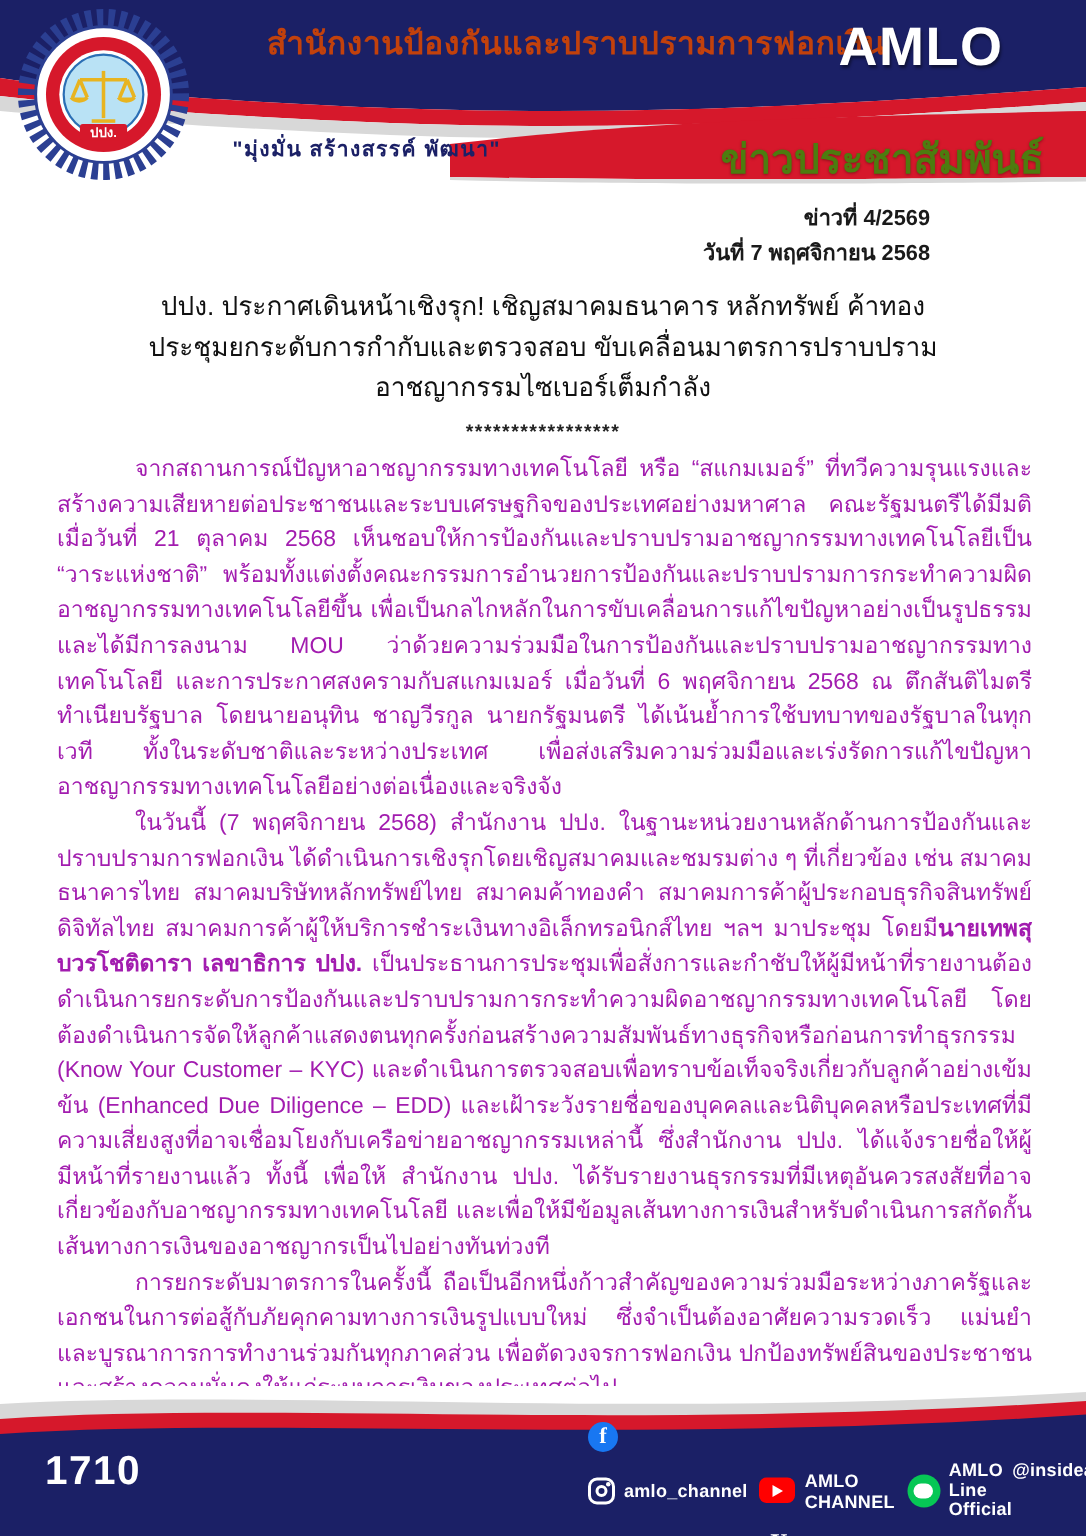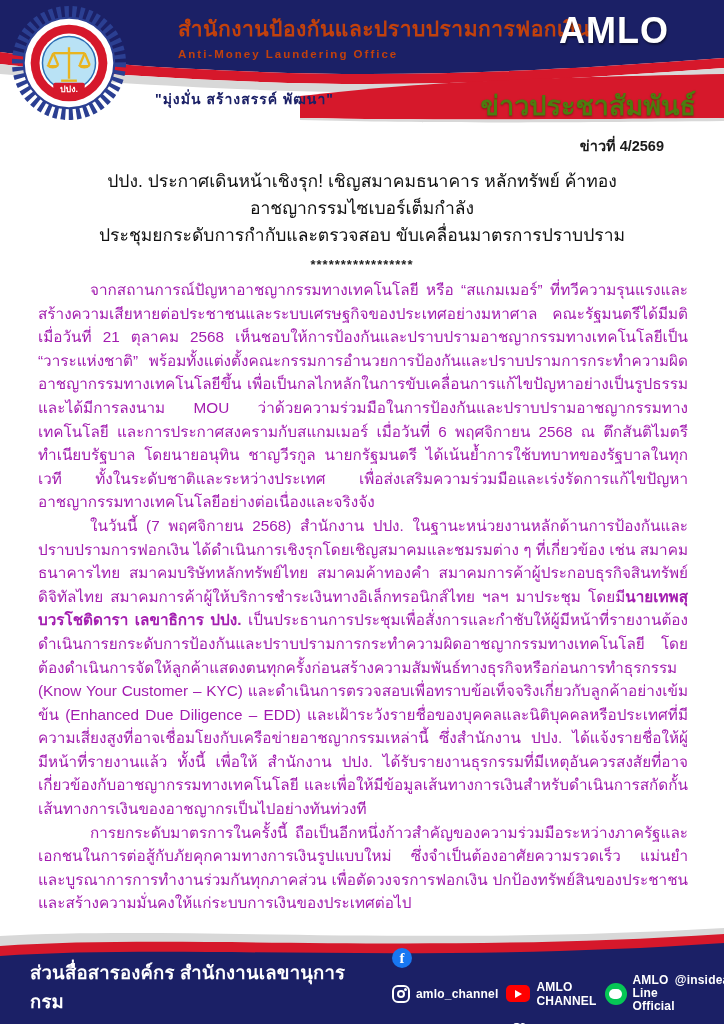--- a/index.html
+++ b/index.html
@@ -17,21 +17,21 @@
   .org-th { font-size:21px; font-weight:bold; letter-spacing:0.5px; }
   .org-en { font-size:11.5px; font-weight:bold; letter-spacing:2px; margin-top:3px; }
   .brand { position:absolute; right:55px; top:10px; z-index:4; color:#fff;
            font-size:36px; font-weight:bold; letter-spacing:1px;
            text-shadow:1px 2px 2px rgba(0,0,0,.45); font-stretch:condensed; }
   .slogan { position:absolute; left:155px; top:88px; z-index:4; color:#1b2066;
             font-size:14px; font-weight:bold; letter-spacing:1px; }
   .news-banner { position:absolute; right:28px; top:84px; z-index:4; color:#4d7c0f;
                  font-size:27px; font-weight:bold; text-shadow:0 1px 2px rgba(0,0,0,.35); }
   
-  .meta { text-align:right; padding:10px 60px 0 0; font-size:14.5px; line-height:23px;
+  .meta { text-align:right; padding:10px 104px 0 0; font-size:14.5px; line-height:23px;
           color:#1a1a1a; font-weight:bold; }
   
   .title { text-align:center; font-weight:normal; color:#111; font-size:17.5px;
            line-height:27px; margin-top:10px; padding:0 40px; }
   .separator { text-align:center; font-size:13px; letter-spacing:1px; color:#222;
                margin-top:8px; font-weight:bold; }
   
   .doc-body { padding:6px 36px 0 38px; font-size:15.3px; line-height:23.6px;
               color:#a21caf; text-align:justify; }
   .doc-body p { text-indent:52px; margin:0; }
@@ -107,36 +107,36 @@
           <path d="M70,62 a6.5,5 0 0 0 11,0" fill="#e8b420"></path>
           <line x1="52" y1="78" x2="68" y2="78"></line>
         </g>
         <rect x="44" y="80" width="32" height="11" rx="2" fill="#d6182b"></rect>
         <text x="60" y="89" text-anchor="middle" font-size="9" font-weight="bold" fill="#ffffff">ปปง.</text>
       </svg>
     </div>
 
     <div class="org-names">
       <div class="org-th">สำนักงานป้องกันและปราบปรามการฟอกเงิน</div>
-      <div class="org-en">Anti-Money Laundering Office</div>
     </div>
 
     <div class="brand">AMLO</div>
     <div class="slogan">"มุ่งมั่น สร้างสรรค์ พัฒนา"</div>
     <div class="news-banner">ข่าวประชาสัมพันธ์</div>
   </div>
 
   <div class="meta">
     <div>ข่าวที่ 4/2569</div>
+    <div>วันที่ 7 พฤศจิกายน 2568</div>
   </div>
 
   <div class="title">
     <div>ปปง. ประกาศเดินหน้าเชิงรุก! เชิญสมาคมธนาคาร หลักทรัพย์ ค้าทอง</div>
+    <div>ประชุมยกระดับการกำกับและตรวจสอบ ขับเคลื่อนมาตรการปราบปราม</div>
     <div>อาชญากรรมไซเบอร์เต็มกำลัง</div>
-    <div>ประชุมยกระดับการกำกับและตรวจสอบ ขับเคลื่อนมาตรการปราบปราม</div>
   </div>
 
   <div class="separator">*****************</div>
 
   <div class="doc-body">
     <p>จากสถานการณ์ปัญหาอาชญากรรมทางเทคโนโลยี หรือ “สแกมเมอร์” ที่ทวีความรุนแรงและสร้างความเสียหายต่อประชาชนและระบบเศรษฐกิจของประเทศอย่างมหาศาล คณะรัฐมนตรีได้มีมติเมื่อวันที่ 21 ตุลาคม 2568 เห็นชอบให้การป้องกันและปราบปรามอาชญากรรมทางเทคโนโลยีเป็น “วาระแห่งชาติ” พร้อมทั้งแต่งตั้งคณะกรรมการอำนวยการป้องกันและปราบปรามการกระทำความผิดอาชญากรรมทางเทคโนโลยีขึ้น เพื่อเป็นกลไกหลักในการขับเคลื่อนการแก้ไขปัญหาอย่างเป็นรูปธรรม และได้มีการลงนาม MOU ว่าด้วยความร่วมมือในการป้องกันและปราบปรามอาชญากรรมทางเทคโนโลยี และการประกาศสงครามกับสแกมเมอร์ เมื่อวันที่ 6 พฤศจิกายน 2568 ณ ตึกสันติไมตรี ทำเนียบรัฐบาล โดยนายอนุทิน ชาญวีรกูล นายกรัฐมนตรี ได้เน้นย้ำการใช้บทบาทของรัฐบาลในทุกเวที ทั้งในระดับชาติและระหว่างประเทศ เพื่อส่งเสริมความร่วมมือและเร่งรัดการแก้ไขปัญหาอาชญากรรมทางเทคโนโลยีอย่างต่อเนื่องและจริงจัง</p>
     <p><span>ในวันนี้ (7 พฤศจิกายน 2568) สำนักงาน ปปง. ในฐานะหน่วยงานหลักด้านการป้องกันและปราบปรามการฟอกเงิน ได้ดำเนินการเชิงรุกโดยเชิญสมาคมและชมรมต่าง ๆ ที่เกี่ยวข้อง เช่น สมาคมธนาคารไทย สมาคมบริษัทหลักทรัพย์ไทย สมาคมค้าทองคำ สมาคมการค้าผู้ประกอบธุรกิจสินทรัพย์ดิจิทัลไทย สมาคมการค้าผู้ให้บริการชำระเงินทางอิเล็กทรอนิกส์ไทย ฯลฯ มาประชุม โดยมี</span><span class="bold">นายเทพสุ บวรโชติดารา เลขาธิการ ปปง.</span><span> เป็นประธานการประชุมเพื่อสั่งการและกำชับให้ผู้มีหน้าที่รายงานต้องดำเนินการยกระดับการป้องกันและปราบปรามการกระทำความผิดอาชญากรรมทางเทคโนโลยี โดยต้องดำเนินการจัดให้ลูกค้าแสดงตนทุกครั้งก่อนสร้างความสัมพันธ์ทางธุรกิจหรือก่อนการทำธุรกรรม (Know Your Customer – KYC) และดำเนินการตรวจสอบเพื่อทราบข้อเท็จจริงเกี่ยวกับลูกค้าอย่างเข้มข้น (Enhanced Due Diligence – EDD) และเฝ้าระวังรายชื่อของบุคคลและนิติบุคคลหรือประเทศที่มีความเสี่ยงสูงที่อาจเชื่อมโยงกับเครือข่ายอาชญากรรมเหล่านี้ ซึ่งสำนักงาน ปปง. ได้แจ้งรายชื่อให้ผู้มีหน้าที่รายงานแล้ว ทั้งนี้ เพื่อให้ สำนักงาน ปปง. ได้รับรายงานธุรกรรมที่มีเหตุอันควรสงสัยที่อาจเกี่ยวข้องกับอาชญากรรมทางเทคโนโลยี และเพื่อให้มีข้อมูลเส้นทางการเงินสำหรับดำเนินการสกัดกั้นเส้นทางการเงินของอาชญากรเป็นไปอย่างทันท่วงที</span></p>
     <p>การยกระดับมาตรการในครั้งนี้ ถือเป็นอีกหนึ่งก้าวสำคัญของความร่วมมือระหว่างภาครัฐและเอกชนในการต่อสู้กับภัยคุกคามทางการเงินรูปแบบใหม่ ซึ่งจำเป็นต้องอาศัยความรวดเร็ว แม่นยำ และบูรณาการการทำงานร่วมกันทุกภาคส่วน เพื่อตัดวงจรการฟอกเงิน ปกป้องทรัพย์สินของประชาชน และสร้างความมั่นคงให้แก่ระบบการเงินของประเทศต่อไป</p>
   </div>
 
@@ -144,21 +144,20 @@
 
   <div class="footer">
     <svg class="footer-bg" viewBox="0 0 724 100" preserveAspectRatio="none">
       <rect x="0" y="0" width="724" height="100" fill="#ffffff"></rect>
       <path d="M0,12 C180,2 420,22 724,4 V100 H0 Z" fill="#d8d8d8"></path>
       <path d="M0,22 C180,10 420,30 724,10 V100 H0 Z" fill="#d6182b"></path>
       <path d="M0,32 C180,20 420,40 724,19 V100 H0 Z" fill="#1b2066"></path>
     </svg>
 
     <div class="footer-contact">
-      <div class="footer-dept">ส่วนสื่อสารองค์กร  สำนักงานเลขานุการกรม</div>
       <div class="footer-line2">
 
         <span class="footer-phone">
 
           <span class="footer-phone-num">1710</span>
         </span>
       </div>
     </div>
 
     <div class="social">

